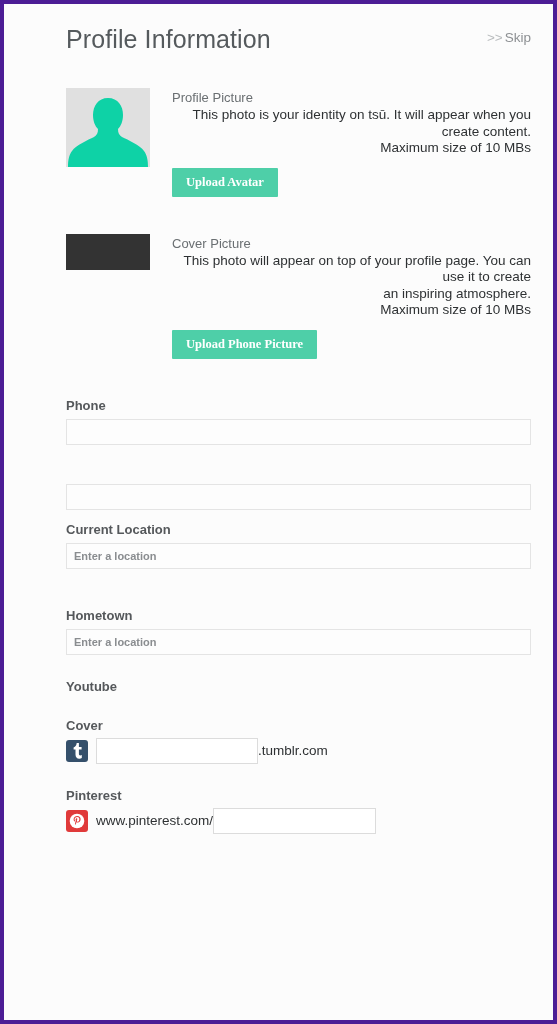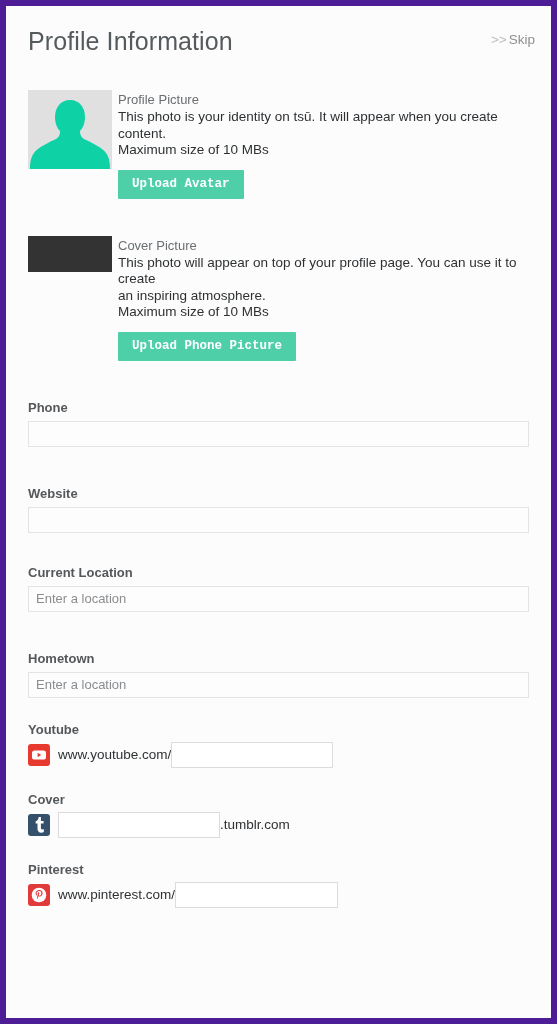--- a/index.html
+++ b/index.html
@@ -12,42 +12,43 @@
     background: #ffffff;
     font-family: "Liberation Sans", sans-serif;
     -webkit-font-smoothing: antialiased;
   }
   .page {
     position: relative;
     width: 557px;
     height: 1024px;
     box-sizing: border-box;
     background: #fcfcfc;
-    border: 6px solid #4c1d95;
+    border: 4px solid #4c1d95;
     overflow: hidden;
+    padding-left: 40px;
   }
 
   
   .header {
     position: relative;
     padding: 20px 22px 0 22px;
     height: 52px;
     box-sizing: border-box;
   }
   .page-title {
     font-size: 25px;
     font-weight: normal;
     color: #555a5d;
     margin: 0;
     letter-spacing: 0.1px;
     line-height: 30px;
   }
   .skip-link {
     position: absolute;
-    right: 16px;
+    right: 22px;
     top: 26px;
     font-size: 13.5px;
     color: #8d9093;
     text-decoration: none;
     white-space: nowrap;
   }
   .skip-link .chevrons {
     color: #b9bcbe;
     margin-right: 2px;
   }
@@ -76,45 +77,45 @@
   }
   .avatar-thumb svg { display: block; }
 
   .cover-thumb {
     width: 84px;
     height: 36px;
     background: #333333;
   }
 
   .media-info {
-    margin-left: 6px;
+    margin-left: 22px;
     padding-top: 2px;
     flex: 1 1 auto;
   }
   .media-title {
     font-size: 13px;
     color: #6a6f72;
     font-weight: normal;
     margin: 0 0 1px 0;
     line-height: 16px;
   }
   .media-desc {
     font-size: 13.5px;
     color: #2e3133;
     line-height: 16.5px;
     margin: 0;
   }
-  .media-desc .line { display: block; }
+  .media-desc .line { display: block; text-align: right; }
 
   .btn-teal {
     display: inline-block;
     background: #4ecfa8;
     color: #ffffff;
     border: none;
-    font-family: Liberation Mono, monospace;
+    font-family: Liberation Serif, serif;
     font-size: 12.5px;
     font-weight: bold;
     padding: 7px 14px 8px 14px;
     margin-top: 11px;
     cursor: pointer;
     line-height: 14px;
     border-radius: 1px;
   }
 
   
@@ -136,25 +137,26 @@
   }
 
   .text-input {
     display: block;
     width: 100%;
     box-sizing: border-box;
     height: 26px;
     border: 1px solid #e4e4e4;
     background: #fdfdfd;
     font-family: "Liberation Sans", sans-serif;
-    font-size: 13px;
+    font-size: 11px;
     color: #444;
     padding: 2px 7px;
     outline: none;
     border-radius: 0;
+    font-weight: bold;
   }
   .text-input::placeholder { color: #8a8d90; }
 
   .bio-wrap {
     position: relative;
     width: 100%;
     height: 68px;
     border: 1px solid #e4e4e4;
     background: #fdfdfd;
     box-sizing: border-box;
@@ -325,47 +327,36 @@
       </div>
     </div>
 
 
     <div class="field">
       <label class="field-label">Phone</label>
       <input class="text-input" type="text" placeholder="" style="">
     </div>
 
     <div class="field">
-      <label class="field-label">Website</label>
       <input class="text-input" type="text" placeholder="" style="">
     </div>
 
 
-    <div class="field" style="margin-top:32px">
+    <div class="field" style="margin-top:12px">
       <label class="field-label">Current Location</label>
       <input class="text-input" type="text" placeholder="Enter a location" style="">
     </div>
 
     <div class="field">
       <label class="field-label">Hometown</label>
       <input class="text-input" type="text" placeholder="Enter a location" style="">
     </div>
 
     <div class="field social">
       <label class="field-label">Youtube</label>
-      <div class="social-row">
-        <span class="social-icon icon-youtube">
-          <svg width="14" height="10" viewBox="0 0 14 10">
-            <rect x="0" y="0.5" width="14" height="9" rx="2.6" ry="2.6" fill="#ffffff"></rect>
-            <path d="M5.6 2.8 L9.2 5 L5.6 7.2 Z" fill="#e8392e"></path>
-          </svg>
-        </span>
-        <span class="social-prefix">www.youtube.com/</span>
-        <input class="social-input youtube" type="text" style="">
-      </div>
     </div>
 
     <div class="field social">
       <label class="field-label">Cover</label>
       <div class="social-row">
         <span class="social-icon icon-tumblr">
           <svg width="14" height="16" viewBox="0 0 14 16">
             <path d="M8.9 0 L8.9 4.1 L11.6 4.1 L11.6 6.6 L8.9 6.6 L8.9 10.7 C8.9 11.8 9.3 12.4 10.3 12.4 C10.9 12.4 11.4 12.2 11.8 12 L11.8 15.1 C11.2 15.5 10.3 15.7 9.3 15.7 C6.8 15.7 5.5 14.2 5.5 11.5 L5.5 6.6 L3.6 6.6 L3.6 4.4 C5.6 3.8 6.5 2.3 6.7 0 Z" fill="#ffffff"></path>
           </svg>
         </span>

